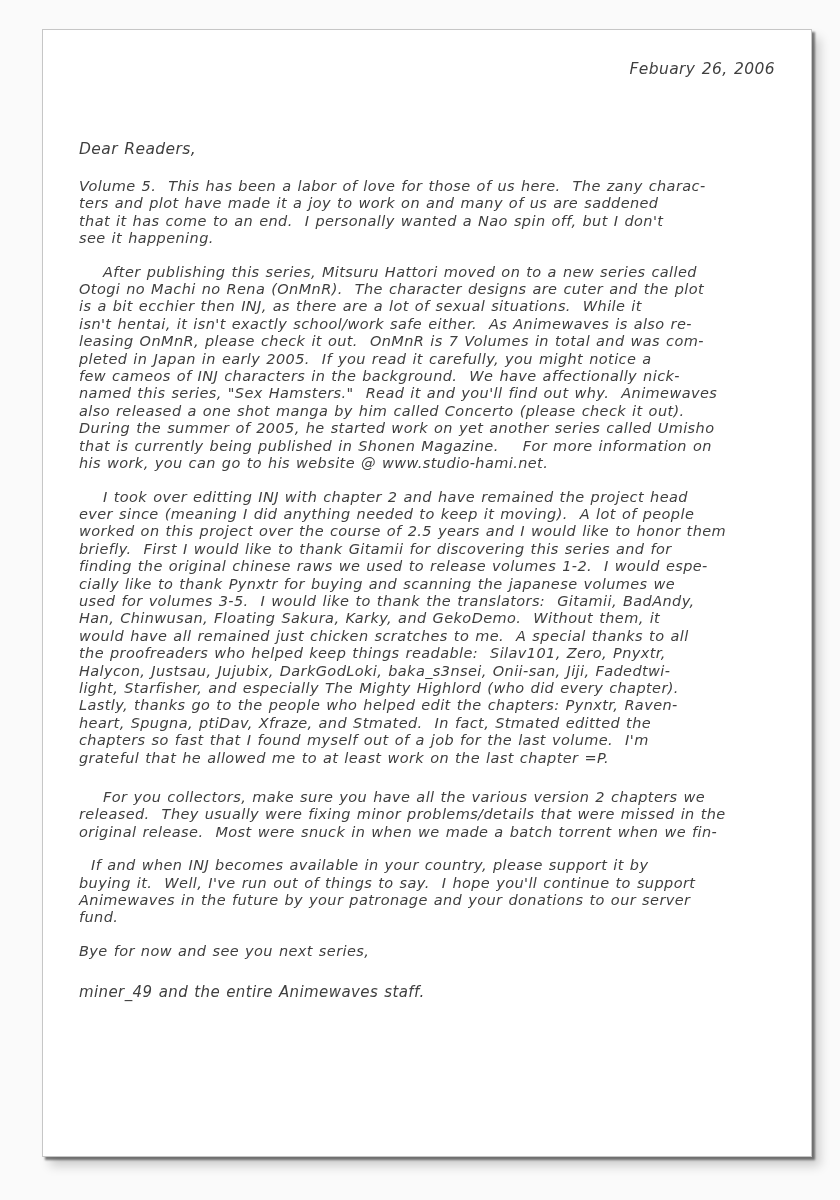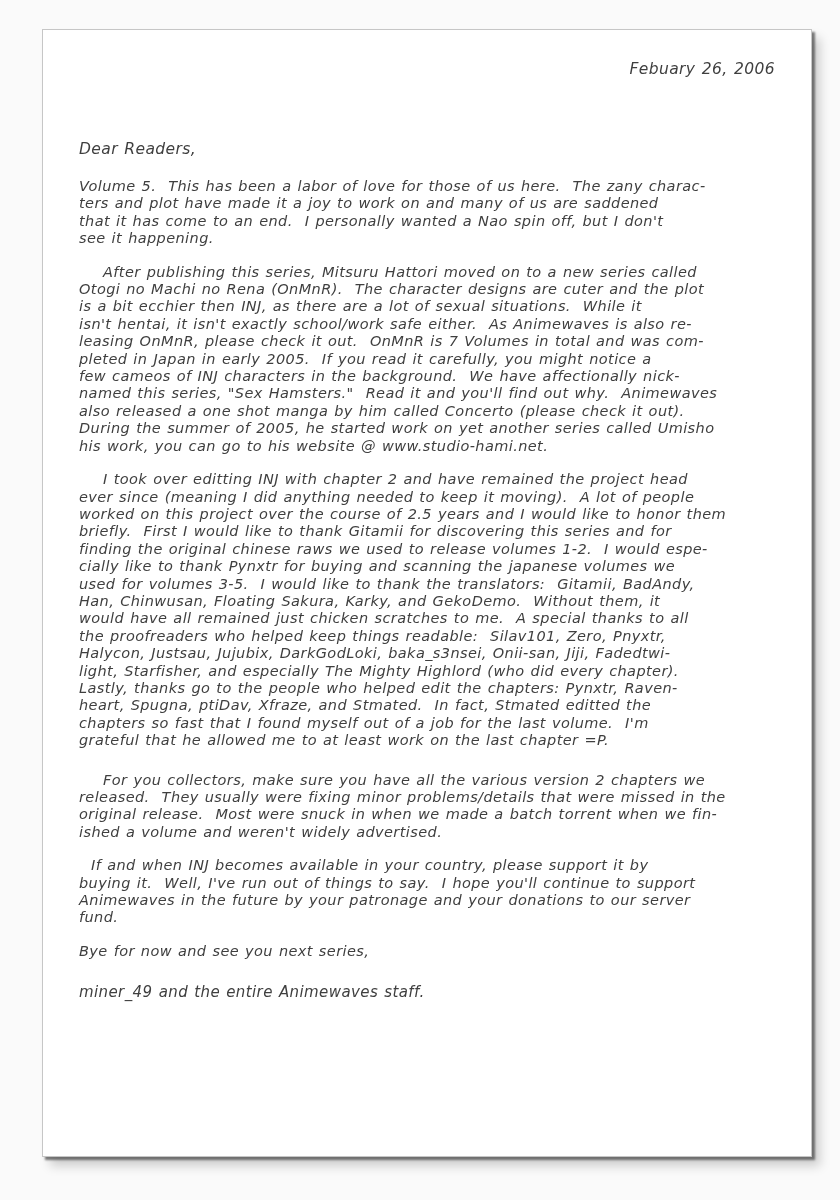--- a/index.html
+++ b/index.html
@@ -86,20 +86,21 @@
       <div class="ln hand">    After publishing this series, Mitsuru Hattori moved on to a new series called</div>
       <div class="ln hand">Otogi no Machi no Rena (OnMnR).  The character designs are cuter and the plot</div>
       <div class="ln hand">is a bit ecchier then INJ, as there are a lot of sexual situations.  While it</div>
       <div class="ln hand">isn't hentai, it isn't exactly school/work safe either.  As Animewaves is also re-</div>
       <div class="ln hand">leasing OnMnR, please check it out.  OnMnR is 7 Volumes in total and was com-</div>
       <div class="ln hand">pleted in Japan in early 2005.  If you read it carefully, you might notice a</div>
       <div class="ln hand">few cameos of INJ characters in the background.  We have affectionally nick-</div>
       <div class="ln hand">named this series, "Sex Hamsters."  Read it and you'll find out why.  Animewaves</div>
       <div class="ln hand">also released a one shot manga by him called Concerto (please check it out).</div>
       <div class="ln hand">During the summer of 2005, he started work on yet another series called Umisho</div>
+      <div class="ln hand">that is currently being published in Shonen Magazine.    For more information on</div>
       <div class="ln hand">his work, you can go to his website @ www.studio-hami.net.</div>
     </div>
 
     <div class="para gap-lg">
       <div class="ln hand">    I took over editting INJ with chapter 2 and have remained the project head</div>
       <div class="ln hand">ever since (meaning I did anything needed to keep it moving).  A lot of people</div>
       <div class="ln hand">worked on this project over the course of 2.5 years and I would like to honor them</div>
       <div class="ln hand">briefly.  First I would like to thank Gitamii for discovering this series and for</div>
       <div class="ln hand">finding the original chinese raws we used to release volumes 1-2.  I would espe-</div>
       <div class="ln hand">cially like to thank Pynxtr for buying and scanning the japanese volumes we</div>
@@ -112,21 +113,20 @@
       <div class="ln hand">Lastly, thanks go to the people who helped edit the chapters: Pynxtr, Raven-</div>
       <div class="ln hand">heart, Spugna, ptiDav, Xfraze, and Stmated.  In fact, Stmated editted the</div>
       <div class="ln hand">chapters so fast that I found myself out of a job for the last volume.  I'm</div>
       <div class="ln hand">grateful that he allowed me to at least work on the last chapter =P.</div>
     </div>
 
     <div class="para">
       <div class="ln hand">    For you collectors, make sure you have all the various version 2 chapters we</div>
       <div class="ln hand">released.  They usually were fixing minor problems/details that were missed in the</div>
       <div class="ln hand">original release.  Most were snuck in when we made a batch torrent when we fin-</div>
-      <div class="ln hand">ished a volume and weren't widely advertised.</div>
     </div>
 
     <div class="para">
       <div class="ln hand">  If and when INJ becomes available in your country, please support it by</div>
       <div class="ln hand">buying it.  Well, I've run out of things to say.  I hope you'll continue to support</div>
       <div class="ln hand">Animewaves in the future by your patronage and your donations to our server</div>
       <div class="ln hand">fund.</div>
     </div>
 
     <div class="closing hand">Bye for now and see you next series,</div>

